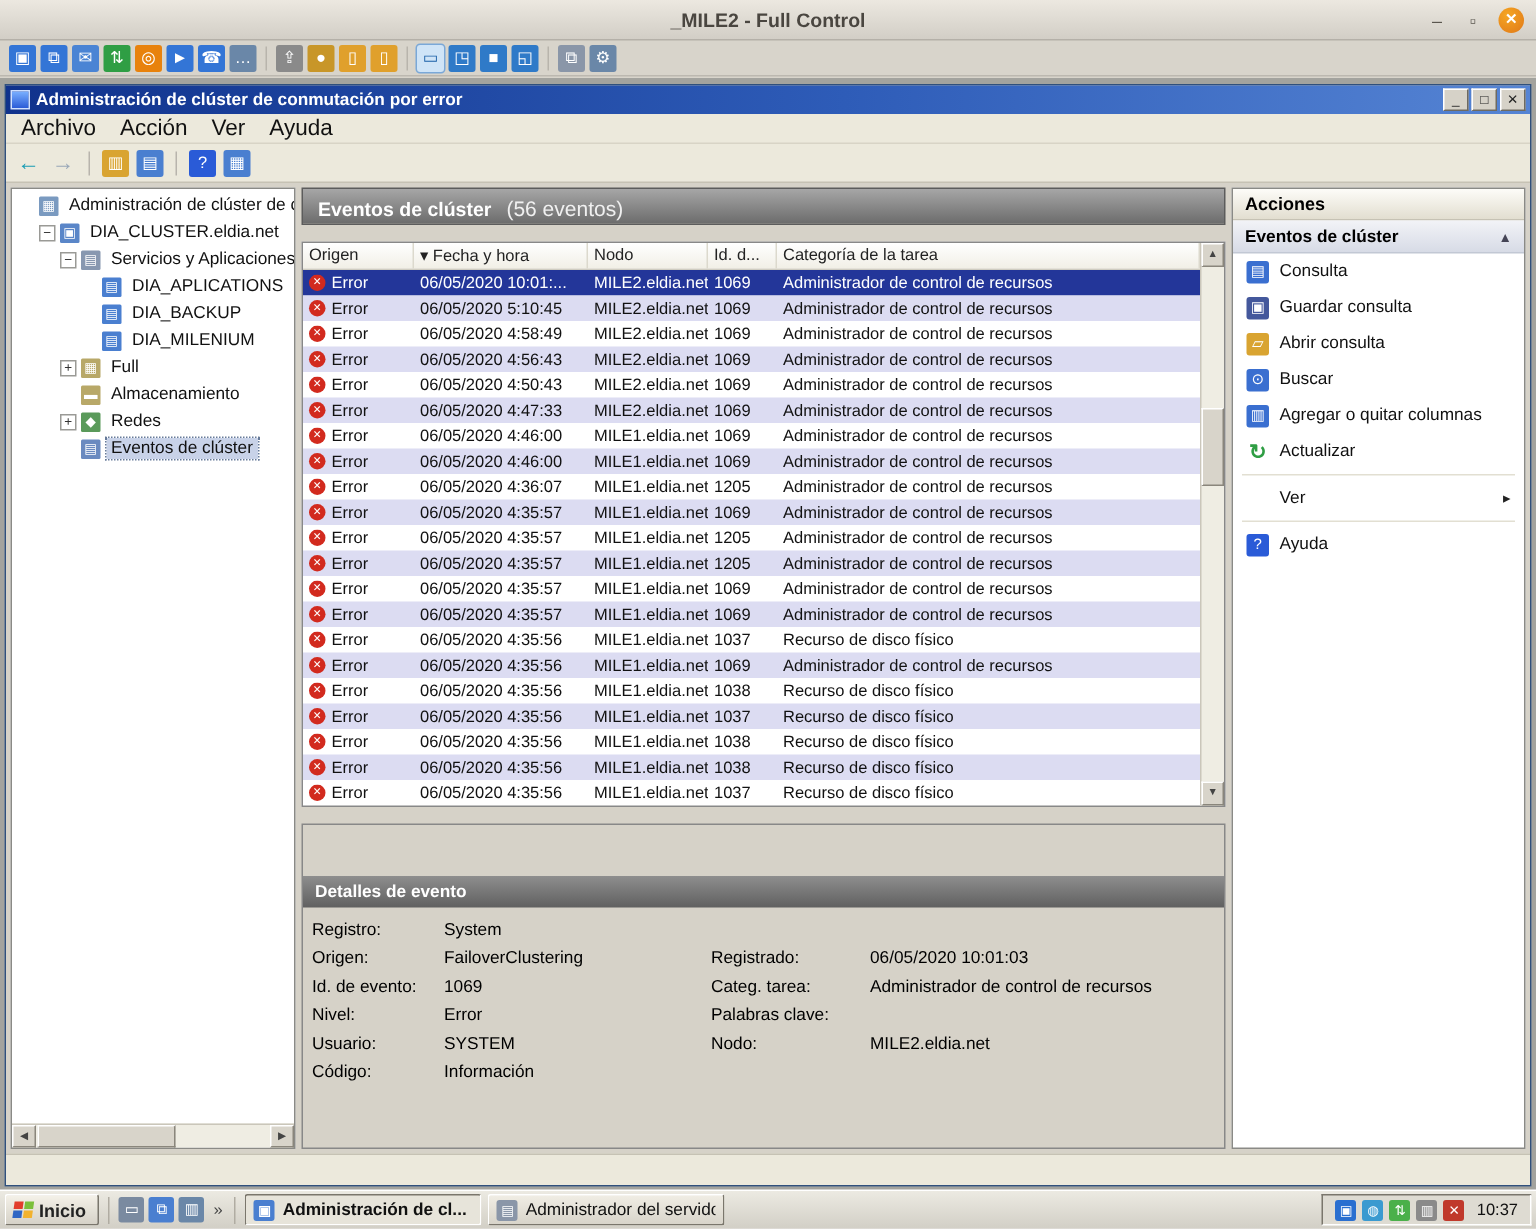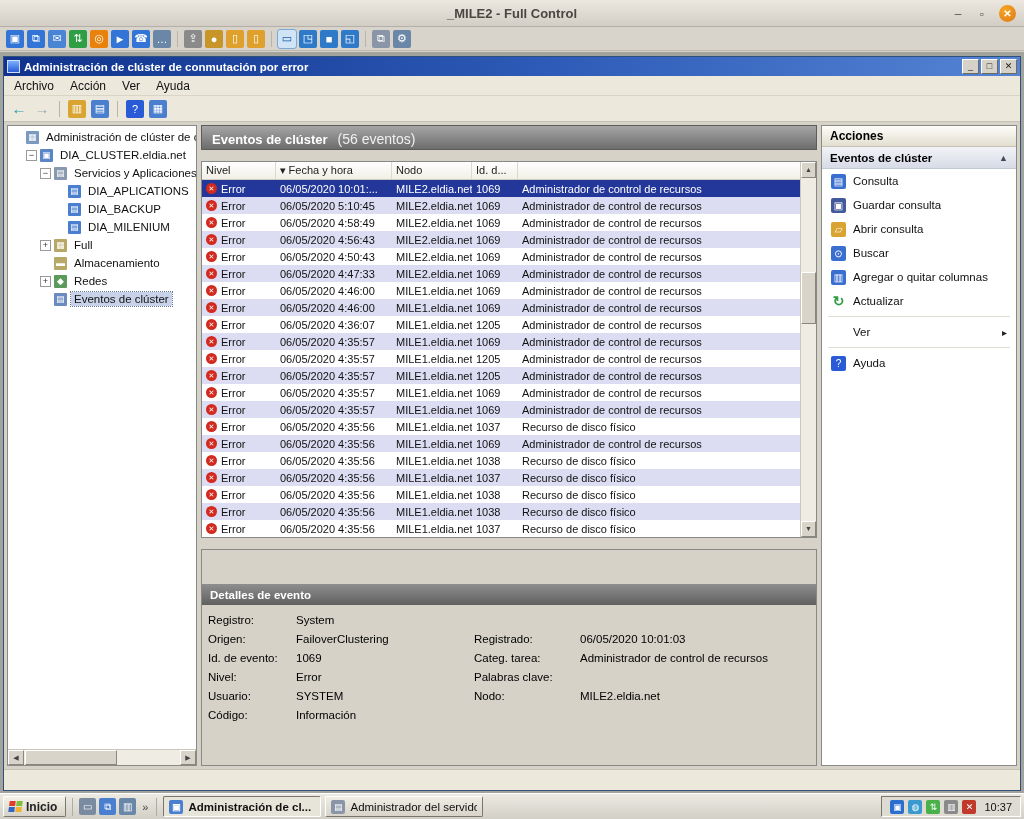--- a/index.html
+++ b/index.html
@@ -20,21 +20,21 @@
 
   .desktop { position:absolute; top:52px; left:0; right:0; bottom:0; background:#a3a39e; }
 
   
   .app { position:absolute; left:3px; top:4px; width:1018px; height:735px; background:#d6d2c8; border:1px solid #30507c; display:flex; flex-direction:column; }
   .win-titlebar { height:19px; display:flex; align-items:center; padding:0 3px; background:linear-gradient(90deg,#10328c 0%, #2e5cb8 55%, #5584d4 100%); color:#fff; }
   .win-icon { width:13px; height:13px; background:linear-gradient(#7ab0ff,#2a5bd7); border:1px solid #cfe0ff; margin-right:4px; }
   .win-title { font-size:11.5px; font-weight:bold; flex:1; white-space:nowrap; overflow:hidden; }
   .win-btn { width:17px; height:15px; margin-left:2px; background:#d6d2c8; border:1px solid; border-color:#fff #6e6a60 #6e6a60 #fff; font-size:9px; line-height:13px; text-align:center; color:#222; }
   .win-menubar { height:20px; display:flex; align-items:center; padding-left:2px; background:#ece9dc; border-bottom:1px solid #d8d4c6; }
-  .menu-item { font-size:12px; padding:2px 8px; color:#111; }
+  .menu-item { font-size:15px; padding:2px 8px; color:#111; }
   .win-toolbar { height:26px; display:flex; align-items:center; gap:5px; padding:0 6px; background:#ece9dc; border-bottom:1px solid #c6c2b4; }
   .wicon { width:18px; height:18px; border-radius:2px; color:#fff; font-size:11px; display:flex; align-items:center; justify-content:center; }
   .wicon.plain { background:transparent !important; font-size:15px; font-weight:bold; }
   .win-content { flex:1; display:flex; gap:4px; padding:3px; min-height:0; }
 
   
   .left-pane { width:190px; background:#fff; border:1px solid #8a8a86; display:flex; flex-direction:column; }
   .tree { flex:1; padding-top:2px; overflow:hidden; }
   .tree-item { height:18px; display:flex; align-items:center; font-size:11.5px; white-space:nowrap; overflow:hidden; }
   .expander { width:11px; height:11px; min-width:11px; border:1px solid #9a9a96; background:#fff; color:#333; font-size:9px; line-height:9px; text-align:center; margin-right:3px; }
@@ -232,24 +232,25 @@
 
         <div class="center-pane">
           <div class="pane-header">
             <span class="ph-title">Eventos de clúster</span>
             <span class="ph-count">(56 eventos)</span>
           </div>
 
           <div class="table-wrap">
             <div class="table-main">
               <div class="thead">
-                  <div class="hcell" style="width: 74px;">Nivel</div>
+                  <div class="hcell" style="width: 74px;">Origen</div>
                   <div class="hcell" style="width: 116px;">▾ Fecha y hora</div>
                   <div class="hcell" style="width: 80px;">Nodo</div>
                   <div class="hcell" style="width: 46px;">Id. d...</div>
+                  <div class="hcell" style="flex: 1 1 0%;">Categoría de la tarea</div>
                 </div>
               <div class="rows">
                   <div class="erow selected">
                     <span class="ecell" style="width: 74px;"><span class="err-ico">✕</span>Error</span>
                     <span class="ecell" style="width: 116px;">06/05/2020 10:01:...</span>
                     <span class="ecell" style="width: 80px;">MILE2.eldia.net</span>
                     <span class="ecell" style="width: 46px;">1069</span>
                     <span class="ecell" style="flex: 1 1 0%;">Administrador de control de recursos</span>
                   </div>
                   <div class="erow alt">

